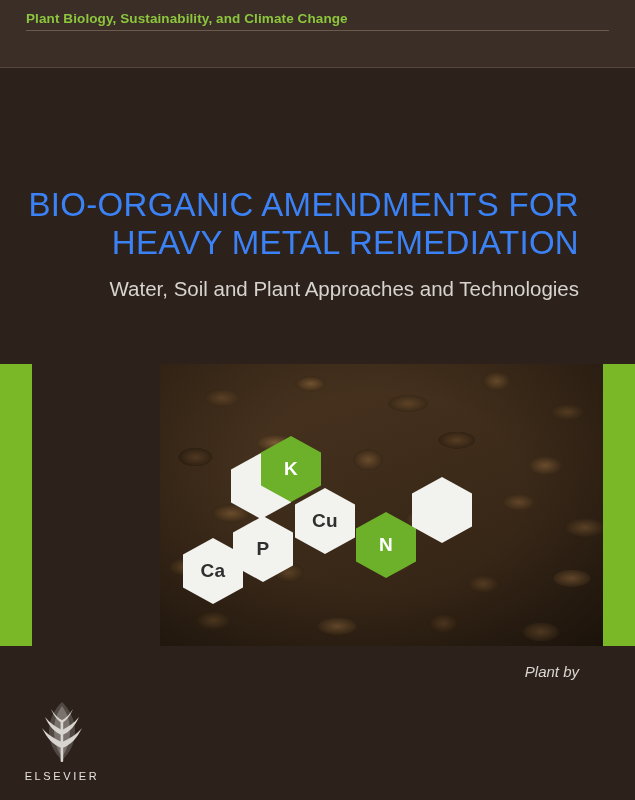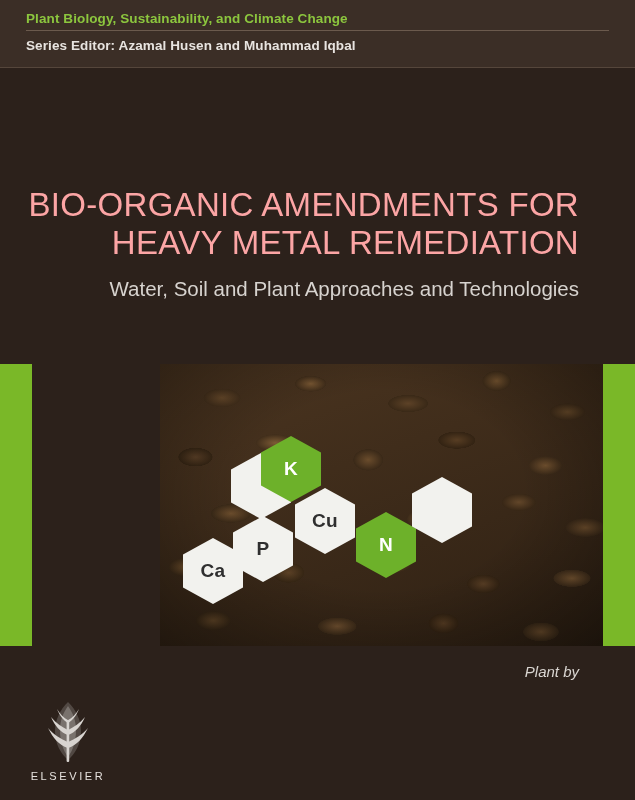--- a/index.html
+++ b/index.html
@@ -70,21 +70,21 @@
     top: 186px;
     left: 0;
     width: 607px;
     text-align: right;
     padding-right: 28px;
     box-sizing: border-box;
   }
   .main-title {
     font-size: 33px;
     line-height: 38px;
-    color: #fca5a5;
+    color: #3b82f6;
     font-weight: normal;
     letter-spacing: 0.3px;
     text-transform: uppercase;
     margin: 0;
   }
   .subtitle {
     margin-top: 14px;
     font-size: 20.5px;
     line-height: 26px;
     color: #d7d3cf;
@@ -206,21 +206,21 @@
     box-sizing: border-box;
     text-align: right;
     font-size: 19px;
     line-height: 27px;
     font-weight: bold;
     color: #f0ece8;
   }
   
   .logo {
     position: absolute;
-    left: 22px;
+    left: 16px;
     top: 700px;
     width: 92px;
     height: 84px;
   }
   .logo .wordmark {
     position: absolute;
     bottom: 2px;
     left: 0;
     width: 92px;
     text-align: center;
@@ -232,21 +232,20 @@
   .logo svg { display: block; }
 </style>
 </head>
 <body>
 
 <div class="cover">
 
   <div class="series-band">
     <div class="series-title">Plant Biology, Sustainability, and Climate Change</div>
     <div class="rule-top"></div>
-    <div class="series-editor">Series Editor: Azamal Husen and Muhammad Iqbal</div>
   </div>
   <div class="rule-bottom"></div>
 
   <div class="title-block">
     <div class="main-title">Bio-Organic Amendments for Heavy Metal Remediation</div>
     <div class="subtitle">Water, Soil and Plant Approaches and Technologies</div>
   </div>
 
   <div class="green-left"></div>
   <div class="green-right"></div>

